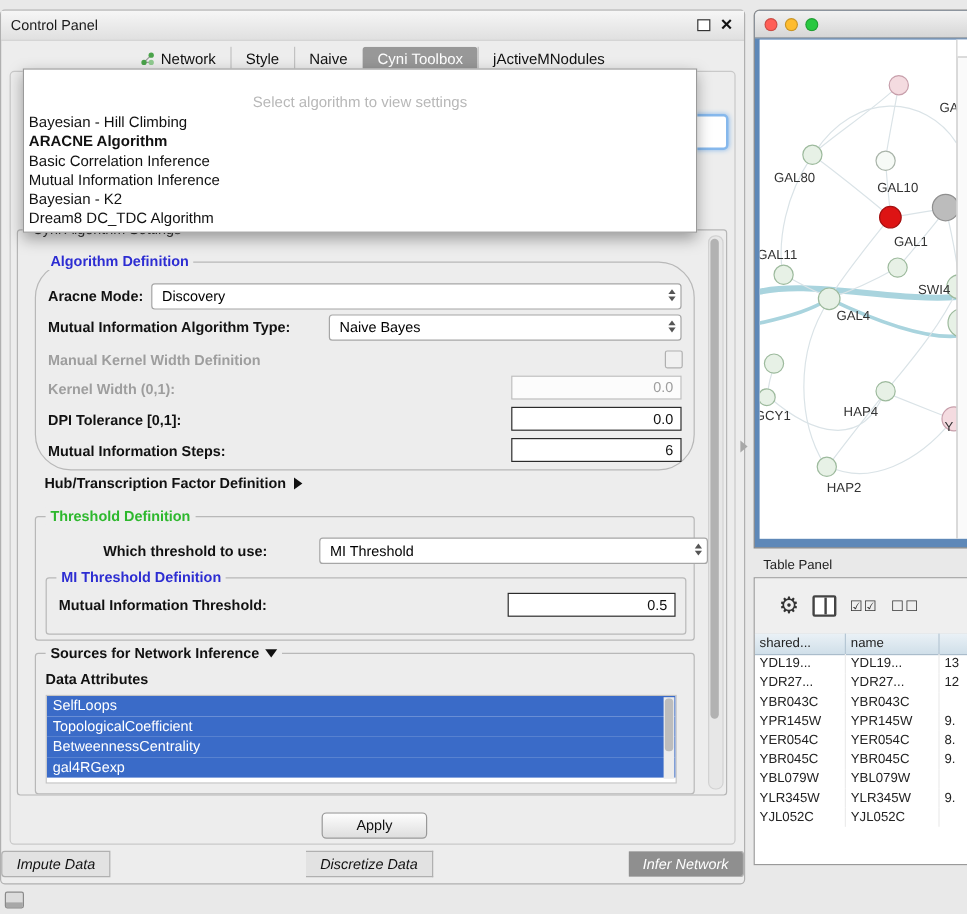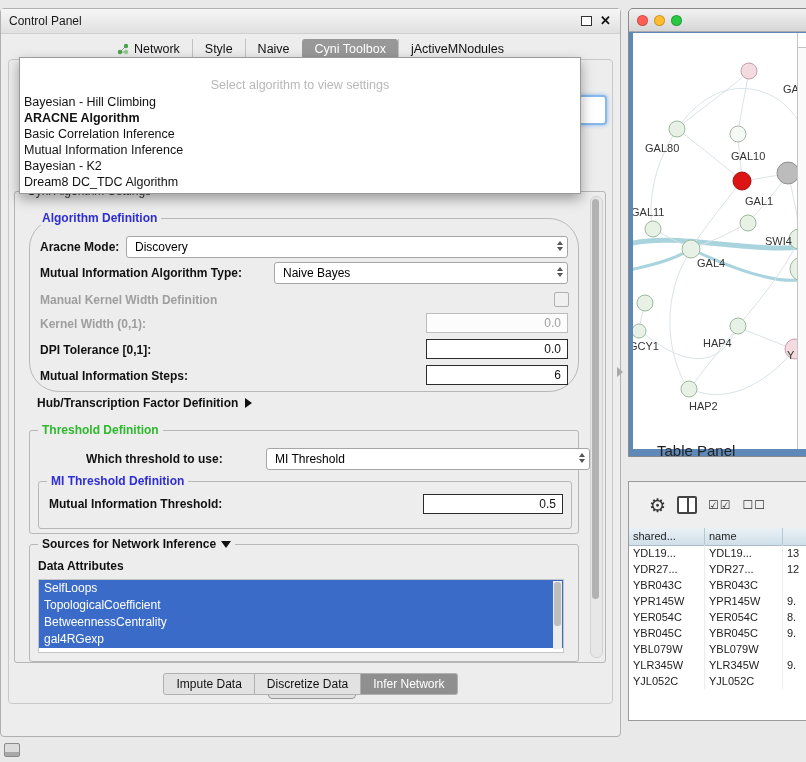--- a/index.html
+++ b/index.html
@@ -72,21 +72,21 @@
   .src-list{position:absolute;left:8px;top:34px;width:524px;height:72px;background:#fff;
             border:1px solid #c4c4c4;overflow:hidden;}
   .src-item{height:17px;line-height:17px;color:#fff;font-size:12px;padding-left:5px;}
   .list-sb{position:absolute;right:1px;top:1px;width:9px;height:68px;background:#ececec;}
   .list-sb .th{position:absolute;left:1px;top:1px;width:7px;height:44px;background:#bdbdbd;border-radius:3px;}
 
   .apply-btn{position:absolute;left:267px;top:668px;width:88px;height:22px;
              background:linear-gradient(#fdfdfd,#dedede);border:1px solid #989898;border-radius:4px;
              font-size:12px;color:#111;display:flex;align-items:center;justify-content:center;box-sizing:border-box;}
 
-  .btabs{position:absolute;left:0;top:664px;width:100%;display:flex;justify-content:center;}
+  .btabs{position:absolute;left:0;top:700px;width:100%;display:flex;justify-content:space-between;font-style:italic;}
   .btab{padding:3px 12px;font-size:12px;background:#e2e2e2;border:1px solid #b0b0b0;border-left:none;color:#111;}
   .btab:first-child{border-left:1px solid #b0b0b0;border-radius:3px 0 0 3px;}
   .btab:last-child{border-radius:0 3px 3px 0;}
   .btab.selected{background:#8f8f8f;color:#fff;}
 
   
   .split{position:absolute;left:617px;top:367px;width:0;height:0;
          border-top:5px solid transparent;border-bottom:5px solid transparent;border-left:6px solid #a8a8a8;}
 
   
@@ -94,21 +94,21 @@
            border:1px solid #8a8a8a;border-radius:5px 0 0 0;overflow:hidden;}
   .net-tb{position:absolute;top:0;left:0;right:0;height:22px;
           background:linear-gradient(#f2f2f2,#d6d6d6);border-bottom:1px solid #aaa;}
   .tl{position:absolute;top:6px;width:11px;height:11px;border-radius:50%;border:0.5px solid rgba(0,0,0,0.2);box-sizing:border-box;}
   .net-canvas{position:absolute;left:4px;top:24px;right:9px;bottom:7px;background:#fff;overflow:hidden;}
   .net-scroll{position:absolute;right:0;top:24px;width:9px;bottom:7px;background:#fafafa;border-left:1px solid #c4c4c4;}
   .net-scroll .box{position:absolute;top:0;left:0;right:0;height:14px;background:#fff;border-bottom:1px solid #c4c4c4;}
   .nlabel{font-size:11px;fill:#333;font-family:"Liberation Sans",sans-serif;}
 
   
-  .tp-label{position:absolute;left:636px;top:442px;font-size:15px;color:#222;margin-left:21px;}
+  .tp-label{position:absolute;left:636px;top:465px;font-size:11px;color:#222;}
   .table-win{position:absolute;left:628px;top:481px;width:178px;height:238px;background:#fff;
              border:1px solid #9a9a9a;overflow:hidden;}
   .t-toolbar{position:absolute;top:0;left:0;right:0;height:46px;background:#efefef;
              border-bottom:1px solid #d2d2d2;display:flex;align-items:center;gap:11px;padding-left:20px;}
   .gear{font-size:19px;color:#333;line-height:1;}
   .col-ic{width:16px;height:14px;border:2px solid #444;border-radius:2px;position:relative;background:#fff;}
   .col-ic div{position:absolute;left:50%;top:0;bottom:0;width:2px;background:#444;}
   .pair{font-size:12px;color:#333;letter-spacing:1px;}
   .t-head{position:absolute;top:46px;left:0;right:0;height:17px;display:flex;
           background:linear-gradient(#eaf1f6,#d0dfe9);border-bottom:1px solid #aabccb;font-size:11px;color:#222;}

